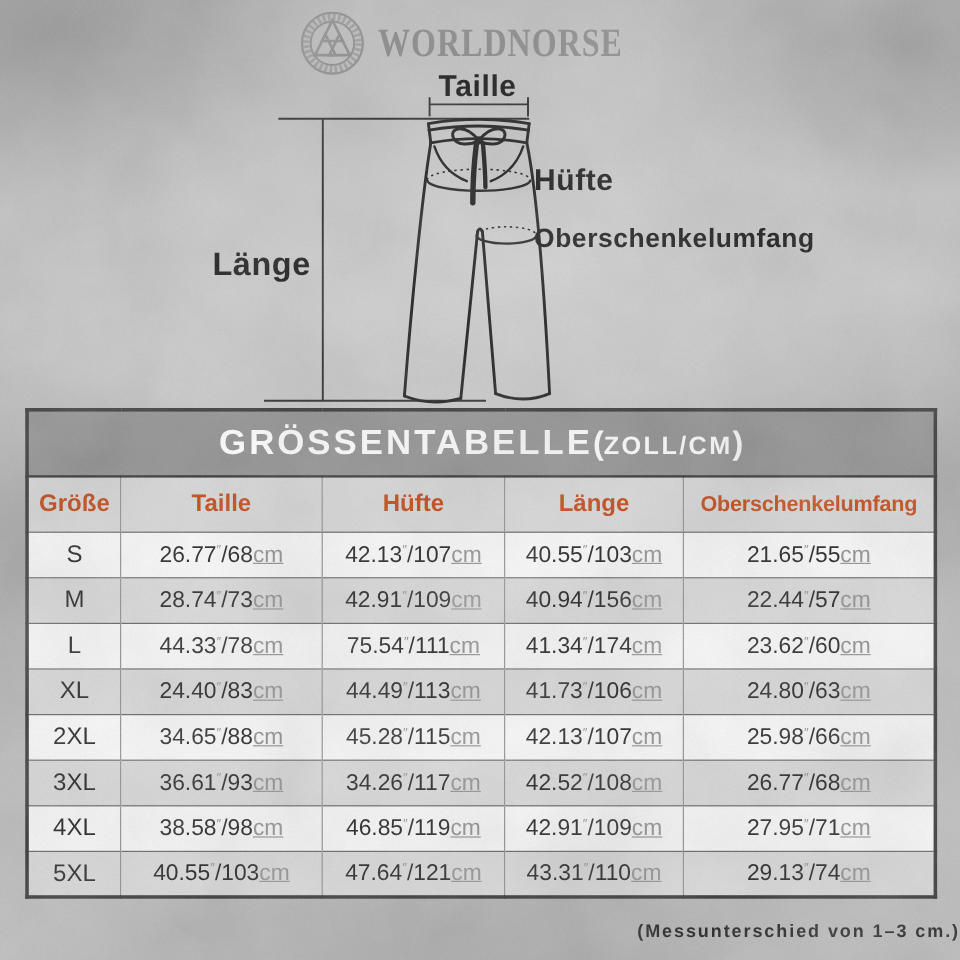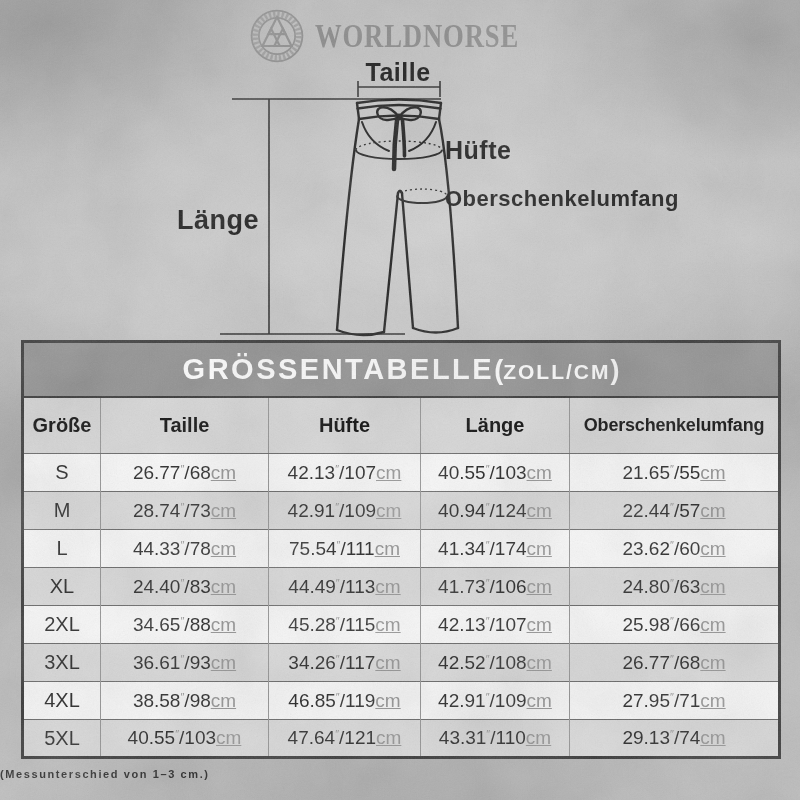--- a/index.html
+++ b/index.html
@@ -57,21 +57,21 @@
     background:var(--row-white);
   }
   .title-row th{
     height:55px;background:var(--title-bar);color:#ffffff;
     border-bottom:2px solid var(--border-dark);
     font-size:29px;font-weight:700;letter-spacing:2.5px;text-align:center;vertical-align:middle;
   }
   .title-row .tu{font-size:21px;letter-spacing:2px;}
   .title-row .tp{font-size:27px;letter-spacing:0;}
   .cols-row th{
-    height:57px;background:var(--header-row);color:#000000;
+    height:47px;background:var(--header-row);color:#c2410c;
     font-size:20px;font-weight:700;text-align:center;vertical-align:middle;
     border-left:1px solid var(--grid-line);
     border-bottom:1.5px solid var(--row-line);
   }
   .cols-row th:first-child{border-left:none;}
   .cols-row th.last{font-size:18px;letter-spacing:-0.2px;}
   tbody td{
     height:38px;text-align:center;vertical-align:middle;
     font-size:19px;color:var(--text-dark);
     border-left:1px solid var(--grid-line);
@@ -80,21 +80,21 @@
   }
   tbody td:first-child{border-left:none;}
   tbody tr{background:var(--row-white);}
   tbody tr.alt{background:var(--row-alt);}
   td.sz{font-size:20px;}
   td.mv .q{font-size:11px;color:var(--unit-grey);vertical-align:top;line-height:1;position:relative;top:2px;}
   td.mv .u{color:var(--unit-grey);text-decoration:underline;}
 
   .note{
     position:absolute;left:0;right:0;top:768px;z-index:10;
-    text-align:left;font-size:11px;font-weight:700;letter-spacing:1.6px;color:#1b1b1b;
+    text-align:right;font-size:15px;font-weight:700;letter-spacing:1.6px;color:#1b1b1b;
   }
 </style>
 </head>
 <body>
 
 <div class="page">
 
   <div class="brand-row">
     <svg class="brand-logo" viewBox="0 0 64 64">
       <g fill="none" stroke="#8c8c8c">
@@ -184,21 +184,21 @@
           <td class="sz">S</td>
           <td class="mv"><span class="v">26.77</span><span class="q">″</span><span class="v">/</span><span class="v">68</span><span class="u">cm</span></td>
           <td class="mv"><span class="v">42.13</span><span class="q">″</span><span class="v">/</span><span class="v">107</span><span class="u">cm</span></td>
           <td class="mv"><span class="v">40.55</span><span class="q">″</span><span class="v">/</span><span class="v">103</span><span class="u">cm</span></td>
           <td class="mv"><span class="v">21.65</span><span class="q">″</span><span class="v">/</span><span class="v">55</span><span class="u">cm</span></td>
         </tr>
         <tr class="alt">
           <td class="sz">M</td>
           <td class="mv"><span class="v">28.74</span><span class="q">″</span><span class="v">/</span><span class="v">73</span><span class="u">cm</span></td>
           <td class="mv"><span class="v">42.91</span><span class="q">″</span><span class="v">/</span><span class="v">109</span><span class="u">cm</span></td>
-          <td class="mv"><span class="v">40.94</span><span class="q">″</span><span class="v">/</span><span class="v">124</span><span class="u">cm</span></td>
+          <td class="mv"><span class="v">40.94</span><span class="q">″</span><span class="v">/</span><span class="v">156</span><span class="u">cm</span></td>
           <td class="mv"><span class="v">22.44</span><span class="q">″</span><span class="v">/</span><span class="v">57</span><span class="u">cm</span></td>
         </tr>
         <tr>
           <td class="sz">L</td>
           <td class="mv"><span class="v">44.33</span><span class="q">″</span><span class="v">/</span><span class="v">78</span><span class="u">cm</span></td>
           <td class="mv"><span class="v">75.54</span><span class="q">″</span><span class="v">/</span><span class="v">111</span><span class="u">cm</span></td>
           <td class="mv"><span class="v">41.34</span><span class="q">″</span><span class="v">/</span><span class="v">174</span><span class="u">cm</span></td>
           <td class="mv"><span class="v">23.62</span><span class="q">″</span><span class="v">/</span><span class="v">60</span><span class="u">cm</span></td>
         </tr>
         <tr class="alt">

